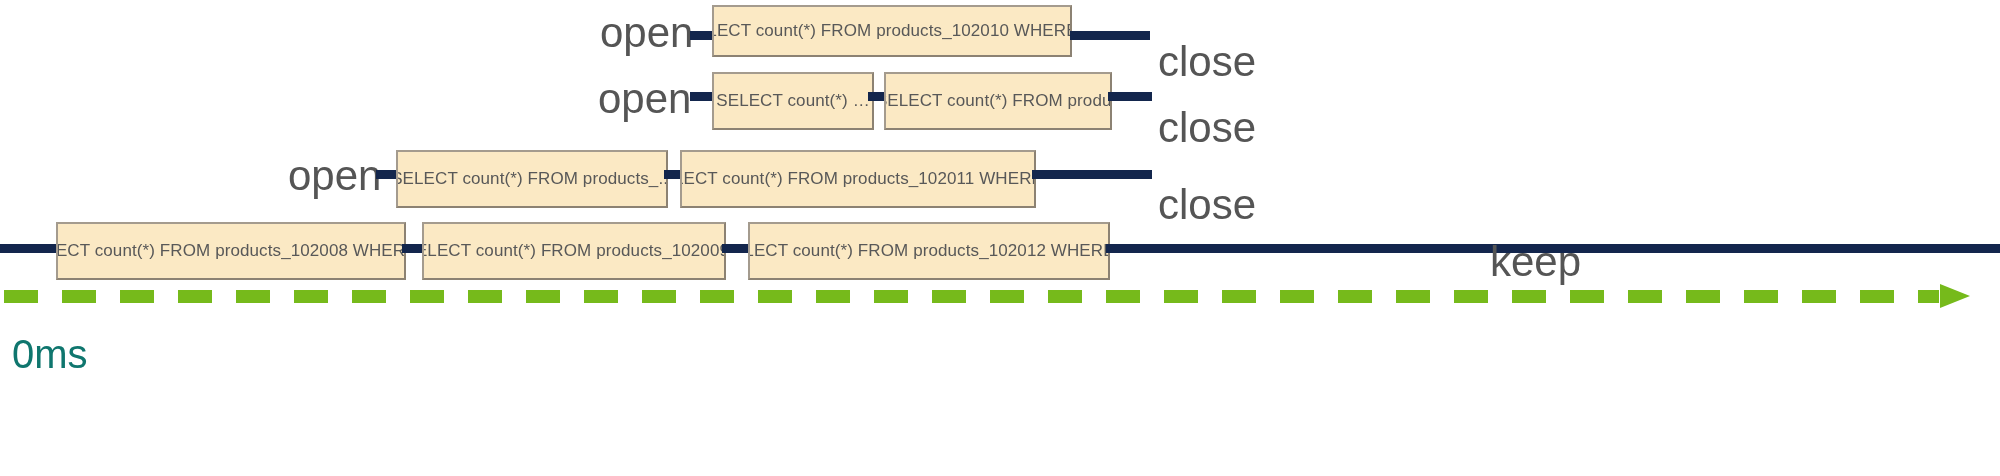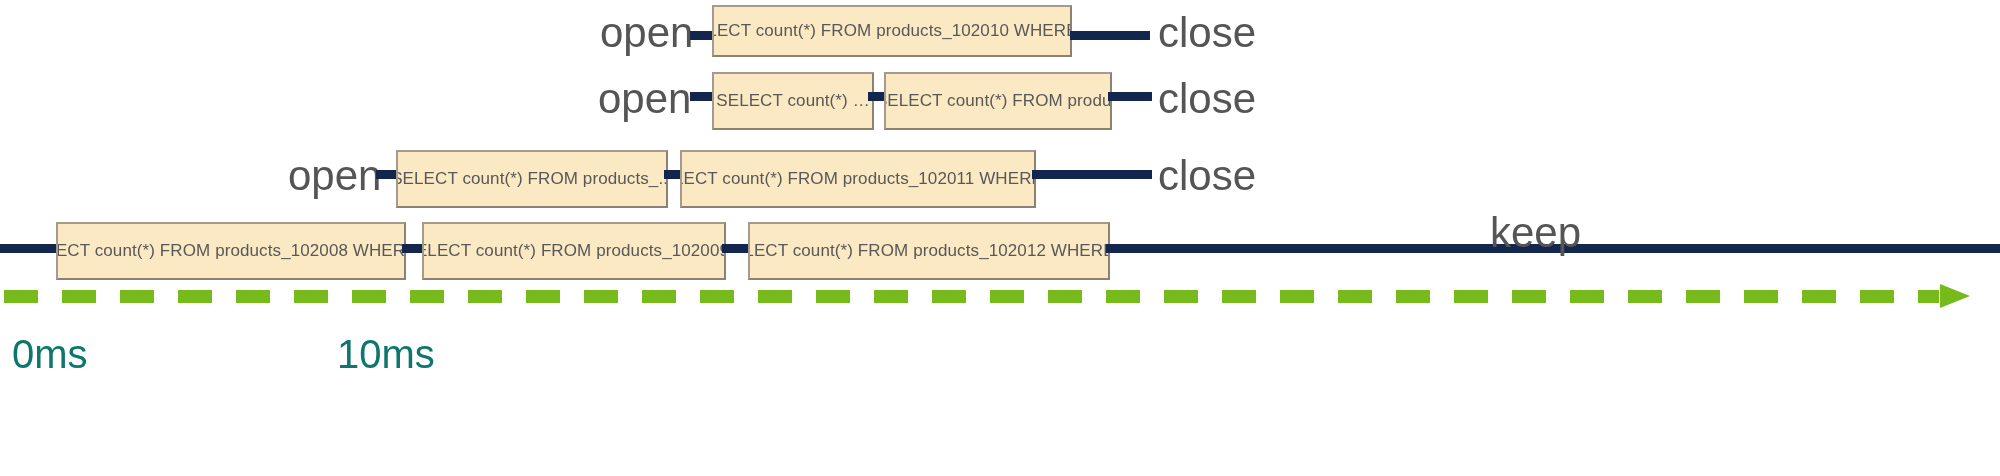--- a/index.html
+++ b/index.html
@@ -49,21 +49,21 @@
 
   
   .endlabel {
     position: absolute;
     font-family: "Liberation Sans", sans-serif;
     font-size: 42px;
     color: #555555;
     line-height: 1;
     white-space: nowrap;
   }
-  .endlabel.right { text-align: left; }
+  .endlabel.right { text-align: left; margin-top: 29px; }
   .endlabel.left  { text-align: right; }
 
   
   .timearrow-wrap {
     position: absolute;
     left: 0;
     width: 2000px;
     height: 22px;
   }
   .timearrow-line {
@@ -181,15 +181,14 @@
 
     <div class="endlabel right" style="left:1490px; top:212px; width:200px;">keep</div>
   </div>
 
   <div class="timearrow-wrap" style="top:286px;">
     <div class="timearrow-line"></div>
     <div class="timearrow-head"></div>
   </div>
 
   <div class="ticklabel" style="left:12px; top:334px;">0ms</div>
-  <div class="ticklabel" style="left:337px; top:334px;">10ms</div>
 
 </div>
 
 </body></html>

